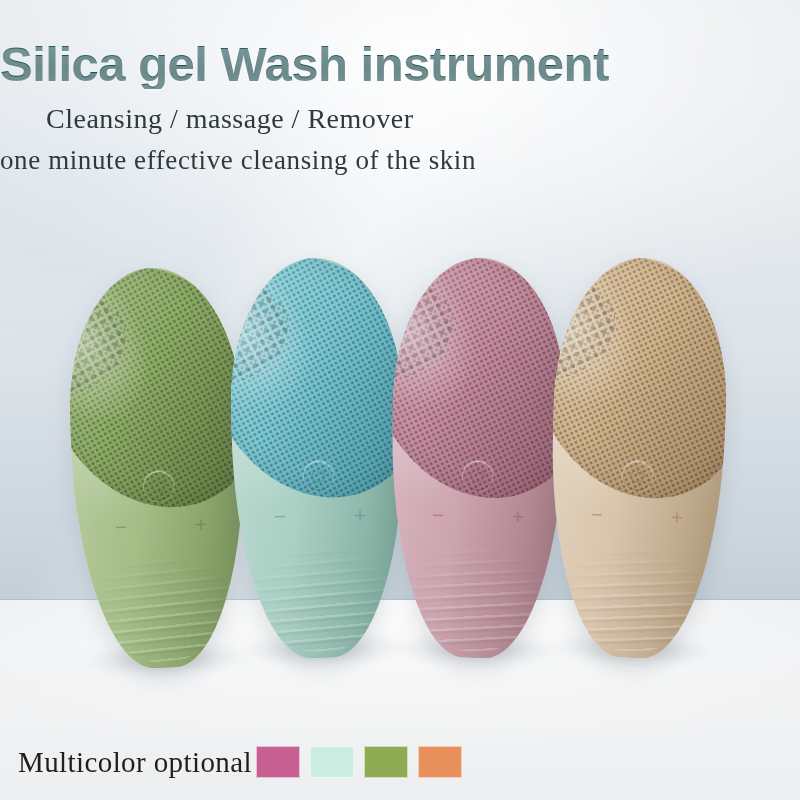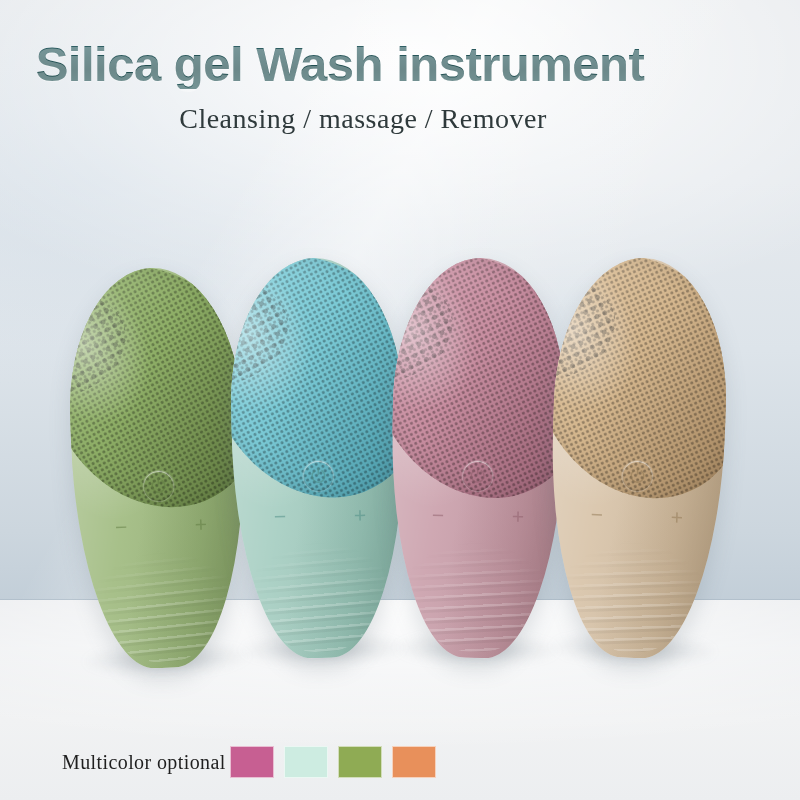--- a/index.html
+++ b/index.html
@@ -36,21 +36,21 @@
     background:
       radial-gradient(700px 150px at 50% 0%, rgba(255,255,255,.95) 0%, rgba(255,255,255,.4) 60%, rgba(255,255,255,0) 100%),
       linear-gradient(180deg,#e4e6e9 0%,#eceef0 24%,#f1f2f3 60%,#eceef0 100%);
   }
   .horizon {
     position:absolute; left:0; top:599px; width:800px; height:3px;
     background:linear-gradient(180deg, rgba(160,176,190,.55), rgba(255,255,255,0));
   }
 
   
-  .head-block { position:absolute; left:0; top:0; width:680px; text-align:center; z-index:6; }
+  .head-block { position:absolute; left:0; top:0; width:680px; text-align:left; z-index:6; }
   .title {
     font-size:49px; font-weight:700; letter-spacing:-.5px; line-height:1;
     padding-top:40px;
     background:linear-gradient(180deg,#8fb0bd 0%,#5e8c9b 22%,#2c5c60 55%,#1e4a4c 78%,#2b5b5d 100%);
     -webkit-background-clip:text; background-clip:text;
     -webkit-text-fill-color:transparent; color:#245154;
     text-shadow:0 1px 0 rgba(255,255,255,.35);
   }
   .sub1 {
     font-family:"Liberation Serif", serif;
@@ -157,39 +157,40 @@
   }
 
   
   .swatch-bar {
     position:absolute; left:0; bottom:14px; width:800px; height:48px;
     display:flex; align-items:center; z-index:7;
     padding-left:18px; gap:0;
   }
   .swatch-label {
     font-family:"Liberation Serif", serif;
-    font-size:20px; color:#1f1f1f; letter-spacing:.4px; white-space:nowrap;margin-left:44px;
+    font-size:29px; color:#1f1f1f; letter-spacing:.4px; white-space:nowrap;
   }
   .swatches { display:flex; align-items:center; margin-left:4px; }
   .swatch { width:44px; height:32px; margin-right:10px; border:1px solid rgba(255,255,255,.6); }
   .swatch:last-child { margin-right:0; }
 </style>
 </head>
 <body>
 
 <div class="poster">
 
   <div class="wall"></div>
   <div class="wall-sheen"></div>
   <div class="horizon"></div>
   <div class="floor"></div>
 
   <div class="head-block">
     <div class="title">Silica gel Wash instrument</div>
     <div class="sub1">Cleansing / massage / Remover</div>
+    <div class="sub2">one minute effective cleansing of the skin</div>
   </div>
 
   <div class="stage" id="stage">
       <div class="device" style="left: 72px; top: 268px; transform: rotate(-2deg);">
         <div class="dev-shadow"></div>
         <div class="body-shape">
           <div class="body-fill" style="background: linear-gradient(100deg, rgb(163, 189, 132) 0%, rgb(163, 189, 132) 46%, rgb(132, 161, 99) 100%);"></div>
           <div class="body-light"></div>
           <div class="seam"></div>
           <div class="ridges"></div>

